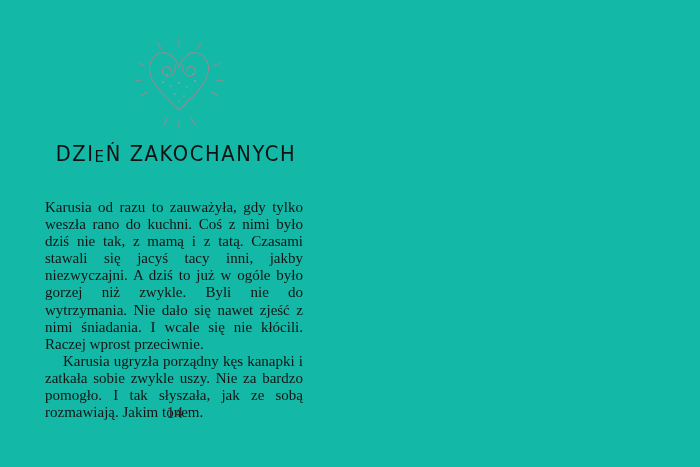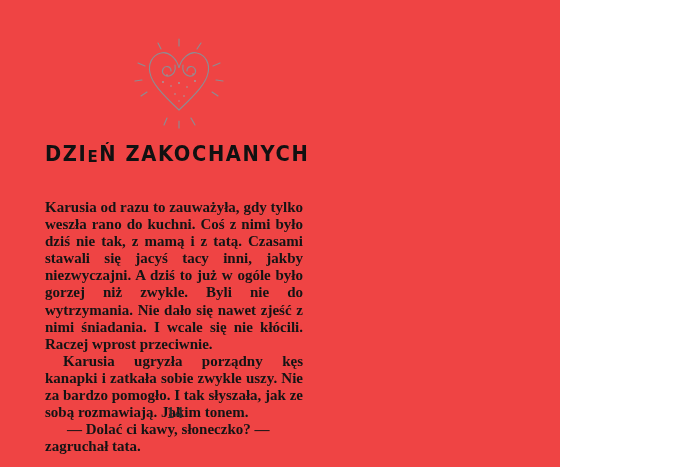--- a/index.html
+++ b/index.html
@@ -9,24 +9,23 @@
   }
   body {
     width: 700px;
     height: 467px;
     overflow: hidden;
     font-family: "Liberation Serif", serif;
     color: #1a1a1a;
   }
   .spread {
     position: relative;
-    width: 560px;
+    width: 700px;
     height: 467px;
-    background: #ef4444;
-    font-weight: bold;
+    background: #14b8a6;
   }
   .page {
     position: absolute;
     top: 0;
     height: 467px;
     width: 350px;
   }
   .page-left { left: 0; }
   .page-right { left: 350px; }
 
@@ -144,21 +143,20 @@
           <path d="M64 90 L68 97"></path>
         </g>
       </svg>
     </div>
 
     <div class="chapter-title">DZI<span class="small-i">E</span>Ń ZAKOCHANYCH</div>
 
     <div class="textblock textblock-left">
       <p>Karusia od razu to zauważyła, gdy tylko weszła rano do kuchni. Coś z nimi było dziś nie tak, z mamą i z tatą. Czasami stawali się jacyś tacy inni, jakby niezwyczajni. A dziś to już w ogóle było gorzej niż zwykle. Byli nie do wytrzymania. Nie dało się nawet zjeść z nimi śniadania. I wcale się nie kłócili. Raczej wprost przeciwnie.</p>
       <p class="indent">Karusia ugryzła porządny kęs kanapki i zatkała sobie zwykle uszy. Nie za bardzo pomogło. I tak słyszała, jak ze sobą rozmawiają. Jakim tonem.</p>
-      <p class="dialogue last-line">— Dolać ci kawy, słoneczko? — zagruchał tata.</p>
     </div>
 
     <div class="folio folio-left">14</div>
   </div>
 
   <div class="page page-right">
 
     
 
     

